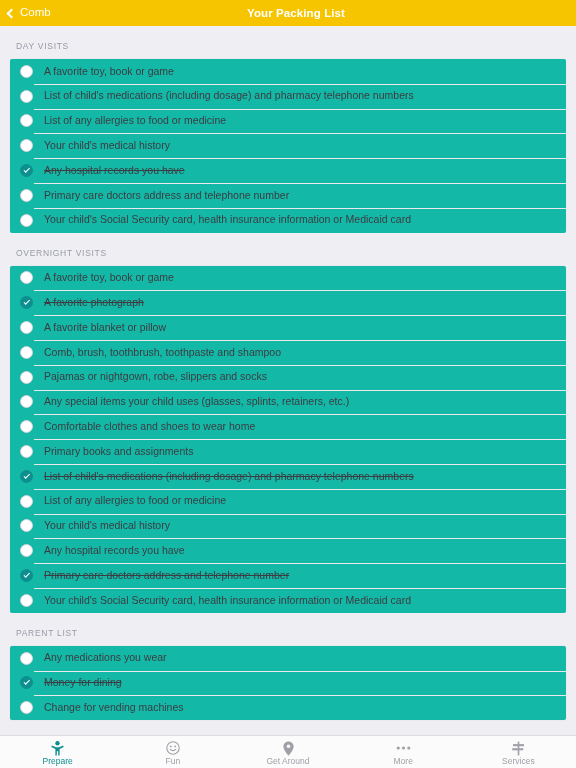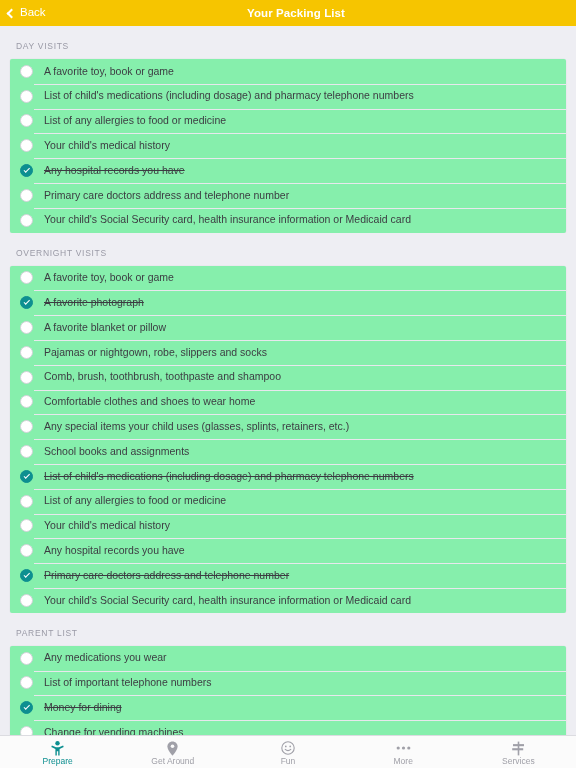--- a/index.html
+++ b/index.html
@@ -46,21 +46,21 @@
   .section-header {
     font-size:8.5px; color:#9a9aa6;
     letter-spacing:.7px;
     padding:15px 0 8px 16px;
     text-transform:uppercase;
     background:#eeeef3;
   }
   .section-header.first { }
 
   .card {
-    background:#86efac;
+    background:#14b8a6;
     margin:0 10px;
     border-radius:2px;
     overflow:hidden;
     box-shadow:0 0 0 0.5px rgba(0,0,0,0.04);
   }
 
   .row {
     display:flex; align-items:center;
     height:24.8px;
     padding-left:10px;
@@ -120,21 +120,21 @@
   .tab svg { display:block; }
 </style>
 </head>
 <body>
 
 <div id="app">
 
   <div class="navbar">
     <div class="back-btn">
       <span class="chev"></span>
-      <span>Back</span>
+      <span>Comb</span>
     </div>
     <div class="nav-title">Your Packing List</div>
   </div>
 
   <div class="content" id="content">
       <div class="section">
         <div class="section-header first">DAY VISITS</div>
         <div class="card">
           <div class="row">
             <div class="checkbox"></div>
@@ -180,37 +180,37 @@
               <span class="tick"></span>
             </div>
             <span class="row-label">A favorite photograph</span>
           </div>
           <div class="row">
             <div class="checkbox"></div>
             <span class="row-label">A favorite blanket or pillow</span>
           </div>
           <div class="row">
             <div class="checkbox"></div>
+            <span class="row-label">Comb, brush, toothbrush, toothpaste and shampoo</span>
+          </div>
+          <div class="row">
+            <div class="checkbox"></div>
             <span class="row-label">Pajamas or nightgown, robe, slippers and socks</span>
           </div>
           <div class="row">
             <div class="checkbox"></div>
-            <span class="row-label">Comb, brush, toothbrush, toothpaste and shampoo</span>
+            <span class="row-label">Any special items your child uses (glasses, splints, retainers, etc.)</span>
           </div>
           <div class="row">
             <div class="checkbox"></div>
             <span class="row-label">Comfortable clothes and shoes to wear home</span>
           </div>
           <div class="row">
             <div class="checkbox"></div>
-            <span class="row-label">Any special items your child uses (glasses, splints, retainers, etc.)</span>
-          </div>
-          <div class="row">
-            <div class="checkbox"></div>
-            <span class="row-label">School books and assignments</span>
+            <span class="row-label">Primary books and assignments</span>
           </div>
           <div class="row done">
             <div class="checkbox checked">
               <span class="tick"></span>
             </div>
             <span class="row-label">List of child's medications (including dosage) and pharmacy telephone numbers</span>
           </div>
           <div class="row">
             <div class="checkbox"></div>
             <span class="row-label">List of any allergies to food or medicine</span>
@@ -235,24 +235,20 @@
           </div>
         </div>
       </div>
       <div class="section">
         <div class="section-header">PARENT LIST</div>
         <div class="card">
           <div class="row">
             <div class="checkbox"></div>
             <span class="row-label">Any medications you wear</span>
           </div>
-          <div class="row">
-            <div class="checkbox"></div>
-            <span class="row-label">List of important telephone numbers</span>
-          </div>
           <div class="row done">
             <div class="checkbox checked">
               <span class="tick"></span>
             </div>
             <span class="row-label">Money for dining</span>
           </div>
           <div class="row">
             <div class="checkbox"></div>
             <span class="row-label">Change for vending machines</span>
           </div>
@@ -262,43 +258,43 @@
 
   <div class="tabbar" id="tabbar">
       <div class="tab active">
         <div class="tab-ico">
           <svg width="13" height="15" viewBox="0 0 13 15">
             <circle cx="6.5" cy="2.2" r="2.2" fill="#0d8f90"></circle>
             <path d="M0.9 4.6 L5 6.3 L8 6.3 L12.1 4.6 L12.7 6.0 L8.6 7.9 L8.6 14.6 L7.2 14.6 L7.2 10.2 L5.8 10.2 L5.8 14.6 L4.4 14.6 L4.4 7.9 L0.3 6.0 Z" fill="#0d8f90"></path>
           </svg>
         </div>
         <div class="tab-label">Prepare</div>
-      </div>
-      <div class="tab">
-        <div class="tab-ico">
-          <svg width="11" height="15" viewBox="0 0 11 15">
-            <path d="M5.5 0.4 C2.6 0.4 0.4 2.6 0.4 5.4 C0.4 9.0 5.5 14.6 5.5 14.6 C5.5 14.6 10.6 9.0 10.6 5.4 C10.6 2.6 8.4 0.4 5.5 0.4 Z" fill="#a0a0a8"></path>
-            <circle cx="5.5" cy="5.3" r="1.8" fill="#fbfbfb"></circle>
-          </svg>
-        </div>
-        <div class="tab-label">Get Around</div>
       </div>
       <div class="tab">
         <div class="tab-ico">
           <svg width="14" height="14" viewBox="0 0 14 14">
             <circle cx="7" cy="7" r="6.2" fill="none" stroke="#a0a0a8" stroke-width="1.1"></circle>
             <circle cx="4.8" cy="5.4" r="0.85" fill="#a0a0a8"></circle>
             <circle cx="9.2" cy="5.4" r="0.85" fill="#a0a0a8"></circle>
             <path d="M4.2 8.4 Q7 11 9.8 8.4" fill="none" stroke="#a0a0a8" stroke-width="1.1" stroke-linecap="round"></path>
           </svg>
         </div>
         <div class="tab-label">Fun</div>
       </div>
       <div class="tab">
         <div class="tab-ico">
+          <svg width="11" height="15" viewBox="0 0 11 15">
+            <path d="M5.5 0.4 C2.6 0.4 0.4 2.6 0.4 5.4 C0.4 9.0 5.5 14.6 5.5 14.6 C5.5 14.6 10.6 9.0 10.6 5.4 C10.6 2.6 8.4 0.4 5.5 0.4 Z" fill="#a0a0a8"></path>
+            <circle cx="5.5" cy="5.3" r="1.8" fill="#fbfbfb"></circle>
+          </svg>
+        </div>
+        <div class="tab-label">Get Around</div>
+      </div>
+      <div class="tab">
+        <div class="tab-ico">
           <svg width="15" height="6" viewBox="0 0 15 6">
             <circle cx="2.2" cy="3" r="1.6" fill="#a0a0a8"></circle>
             <circle cx="7.5" cy="3" r="1.6" fill="#a0a0a8"></circle>
             <circle cx="12.8" cy="3" r="1.6" fill="#a0a0a8"></circle>
           </svg>
         </div>
         <div class="tab-label">More</div>
       </div>
       <div class="tab">
         <div class="tab-ico">

